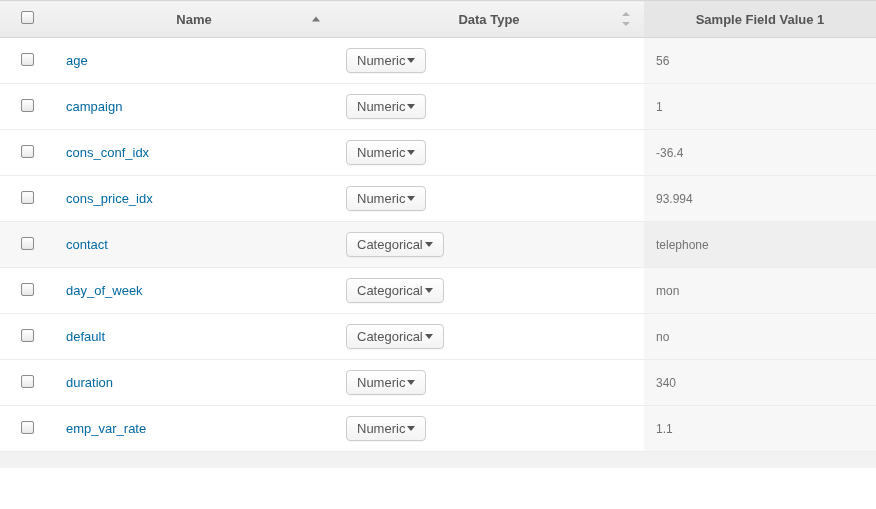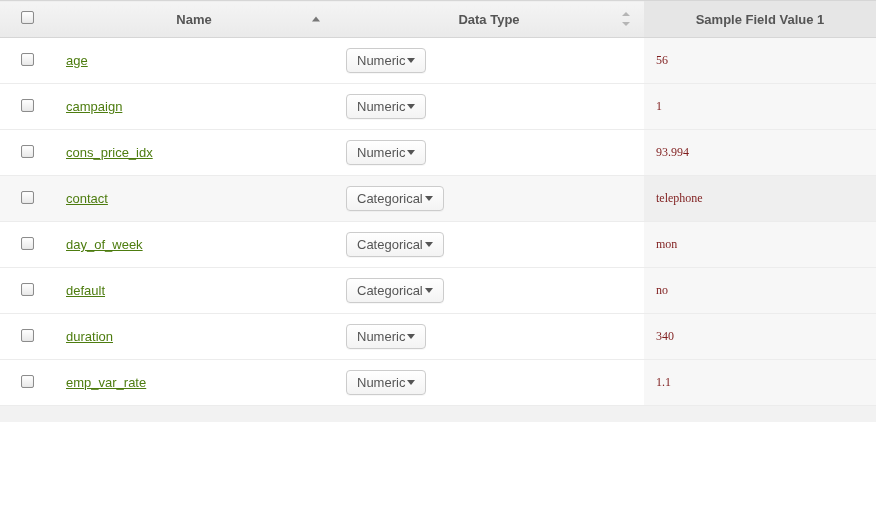--- a/index.html
+++ b/index.html
@@ -37,26 +37,25 @@
   tbody td {
     border-bottom: 1px solid #ececec;
     padding: 10px 12px;
     vertical-align: middle;
     height: 44px;
   }
   tbody tr.sel td { background: #f7f7f7; }
   td.col-check { text-align: center; width:54px; }
   td.col-sample {
     background: #f7f7f7;
-    color: #7f1d1d;
+    color: #737373;
     font-size: 12px;
-    font-family: Liberation Serif, serif;
   }
   tbody tr.sel td.col-sample { background:#efefef; }
-  td.col-name { color:#4d7c0f; font-size:13px;text-decoration:underline; }
+  td.col-name { color:#0369a1; font-size:13px; }
   tfoot td {
     background:#f2f2f2;
     height:16px;
     border-top:1px solid #e3e3e3;
     padding:0;
   }
 
   
   .cb {
     display:inline-block;
@@ -148,20 +147,29 @@
           <td class="col-check"><span class="cb"></span></td>
           <td class="col-name"><span>campaign</span></td>
           <td class="col-type"><span class="dd">
               <span>Numeric</span>
               <span class="caret"></span>
             </span></td>
           <td class="col-sample"><span>1</span></td>
         </tr>
         <tr>
           <td class="col-check"><span class="cb"></span></td>
+          <td class="col-name"><span>cons_conf_idx</span></td>
+          <td class="col-type"><span class="dd">
+              <span>Numeric</span>
+              <span class="caret"></span>
+            </span></td>
+          <td class="col-sample"><span>-36.4</span></td>
+        </tr>
+        <tr>
+          <td class="col-check"><span class="cb"></span></td>
           <td class="col-name"><span>cons_price_idx</span></td>
           <td class="col-type"><span class="dd">
               <span>Numeric</span>
               <span class="caret"></span>
             </span></td>
           <td class="col-sample"><span>93.994</span></td>
         </tr>
         <tr class="sel">
           <td class="col-check"><span class="cb"></span></td>
           <td class="col-name"><span>contact</span></td>

